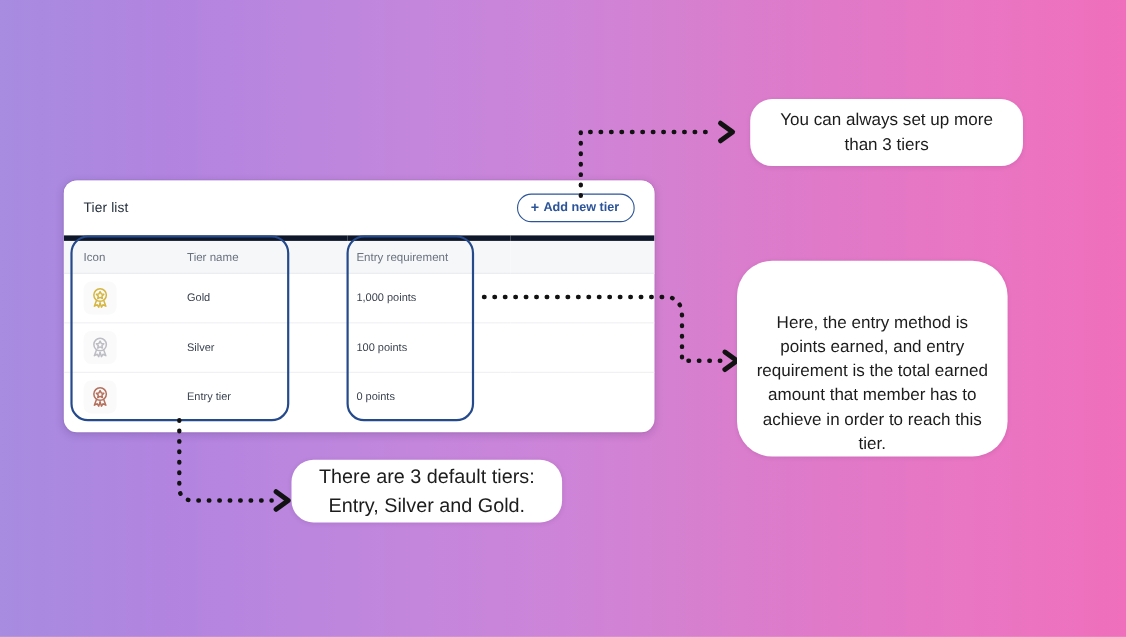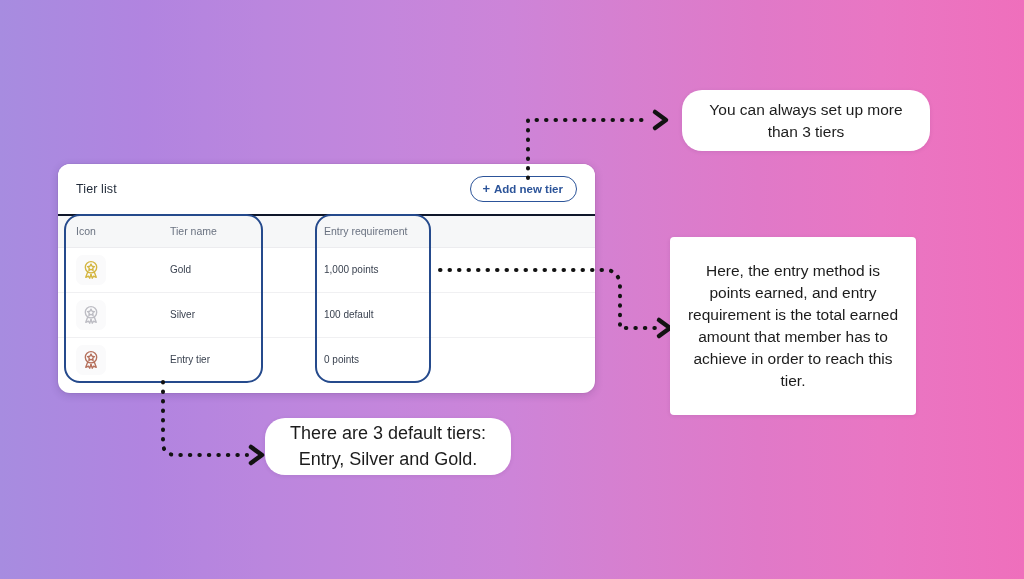--- a/index.html
+++ b/index.html
@@ -40,21 +40,21 @@
     cursor:pointer; white-space:nowrap;
   }
   .add-btn .plus{ font-size:13px; font-weight:bold; line-height:1; }
 
   
   .tbl{ width:100%; border-collapse:collapse; table-layout:fixed; }
   .tbl thead th{
     background:#f6f7f8; height:32px;
     font-size:10.5px; font-weight:normal; color:#6a7280;
     text-align:left; vertical-align:middle;
-    border-top:2px solid #0f172a; border-bottom:1px solid #ececef;
+    border-top:5px solid #0f172a; border-bottom:1px solid #ececef;
   }
   .tbl tbody td{
     height:45px; font-size:10px; color:#3a4250;
     border-bottom:1px solid #f0f0f2; vertical-align:middle;
   }
   .tbl tbody tr:last-child td{ border-bottom:none; }
   .c-icon{ width:112px; padding-left:18px; }
   .c-name{ width:146px; }
   .c-req { width:148px; padding-left:8px; }
   .c-pad { width:auto; }
@@ -76,21 +76,21 @@
   #hl-right{ left:315px; top:214px; width:116px; height:169px; }
 
   
   .bubble{
     position:absolute; background:#ffffff; border-radius:20px;
     color:#1c1c1c; text-align:center; line-height:1.42;
     box-shadow:0 1px 4px rgba(60,20,80,0.10);
     display:flex; align-items:center; justify-content:center;
   }
   #bubble-1{ left:682px; top:90px;  width:248px; height:61px;  font-size:15.5px; padding:0 14px; }
-  #bubble-2{ left:670px; top:237px; width:246px; height:178px; font-size:15.5px; padding:0 14px; border-radius:4px;}
+  #bubble-2{ left:670px; top:237px; width:246px; height:178px; font-size:15.5px; padding:0 14px; border-radius:32px;align-items:flex-end;}
   #bubble-3{ left:265px; top:418px; width:246px; height:57px;  font-size:18px; padding:0 12px; }
 
   
   #arrows{ position:absolute; left:0; top:0; width:1024px; height:579px; pointer-events:none; }
 </style>
 </head>
 <body>
 
 <div class="card">
 
@@ -134,21 +134,21 @@
           <div class="badge-box">
             <svg width="22" height="22" viewBox="0 0 24 24" fill="none" stroke="#bdbdc4" stroke-width="1.5" stroke-linecap="round" stroke-linejoin="round">
               <circle cx="12" cy="9" r="6.2"></circle>
               <path d="M12 5.6l1.2 2.3 2.5.35-1.85 1.75.45 2.5L12 11.35 9.7 12.5l.45-2.5L8.3 8.25l2.5-.35z"></path>
               <path d="M8.4 14.3L6.3 20l2.9-1.35L10.6 21l1.4-4.2"></path>
               <path d="M15.6 14.3L17.7 20l-2.9-1.35L13.4 21 12 16.8"></path>
             </svg>
           </div>
         </td>
         <td class="c-name">Silver</td>
-        <td class="c-req">100 default</td>
+        <td class="c-req">100 points</td>
         <td class="c-pad"></td>
       </tr>
 
       <tr>
         <td class="c-icon">
           <div class="badge-box">
             <svg width="22" height="22" viewBox="0 0 24 24" fill="none" stroke="#b5705c" stroke-width="1.5" stroke-linecap="round" stroke-linejoin="round">
               <circle cx="12" cy="9" r="6.2"></circle>
               <path d="M12 5.6l1.2 2.3 2.5.35-1.85 1.75.45 2.5L12 11.35 9.7 12.5l.45-2.5L8.3 8.25l2.5-.35z"></path>
               <path d="M8.4 14.3L6.3 20l2.9-1.35L10.6 21l1.4-4.2"></path>

